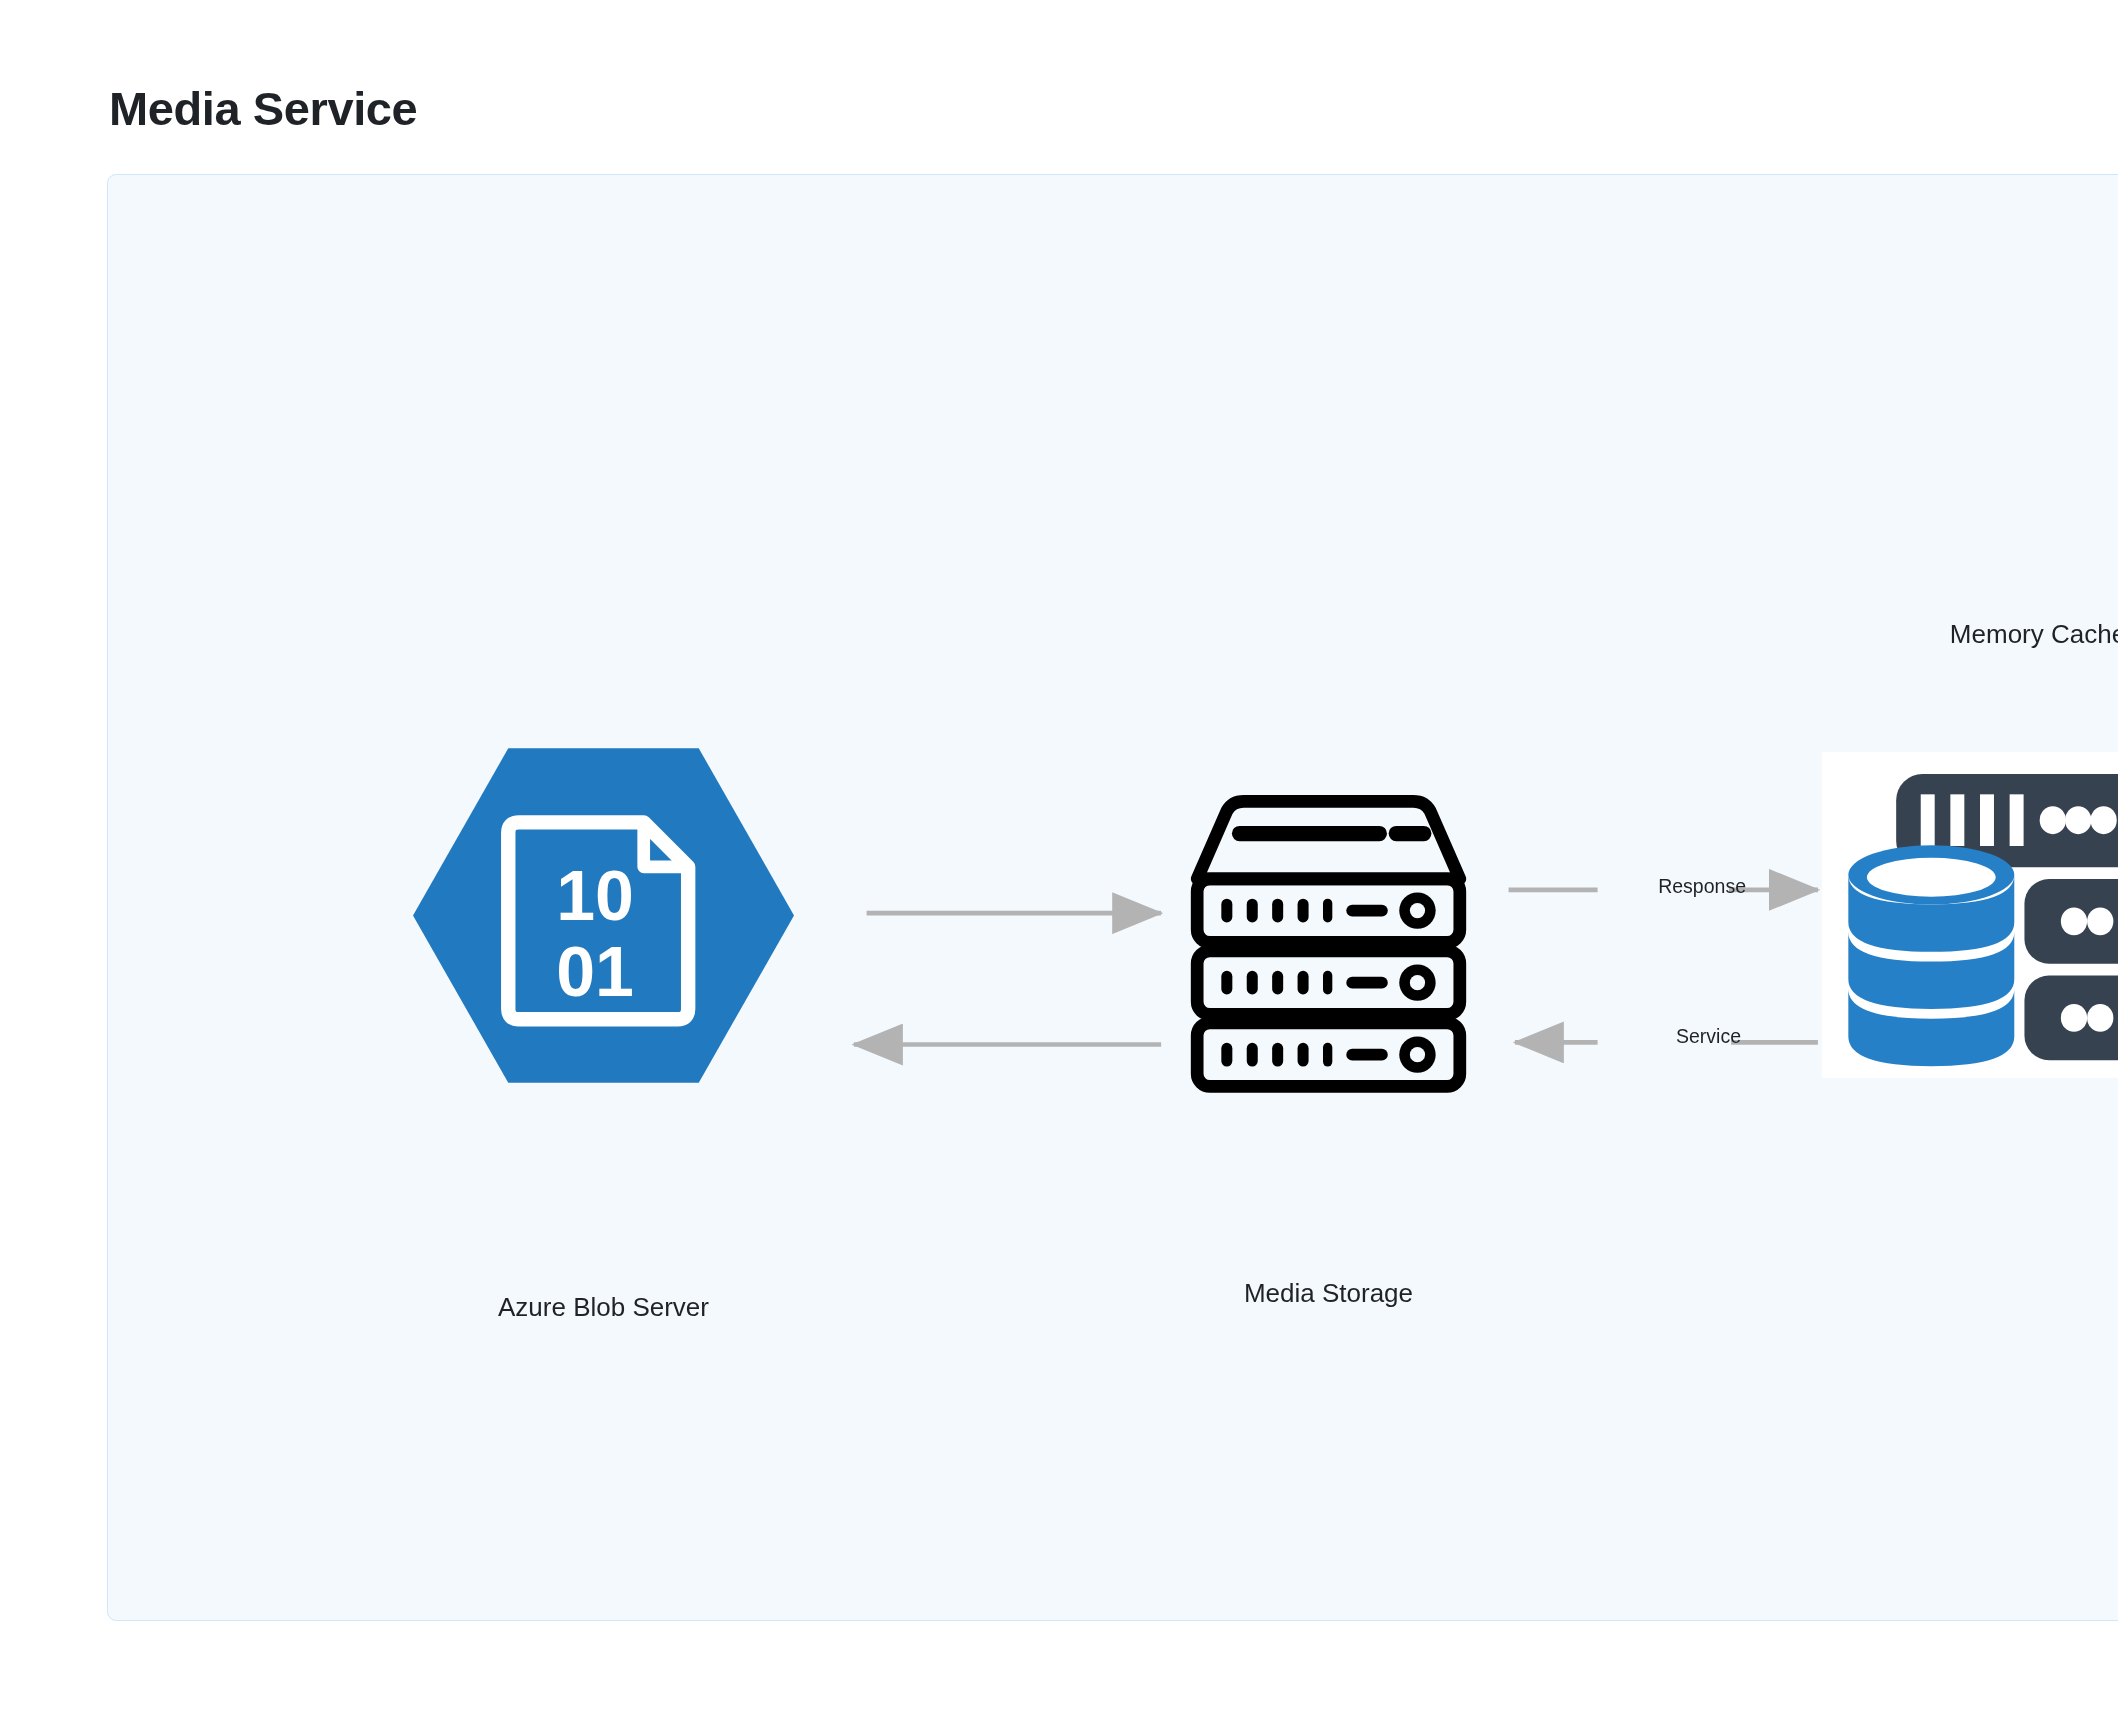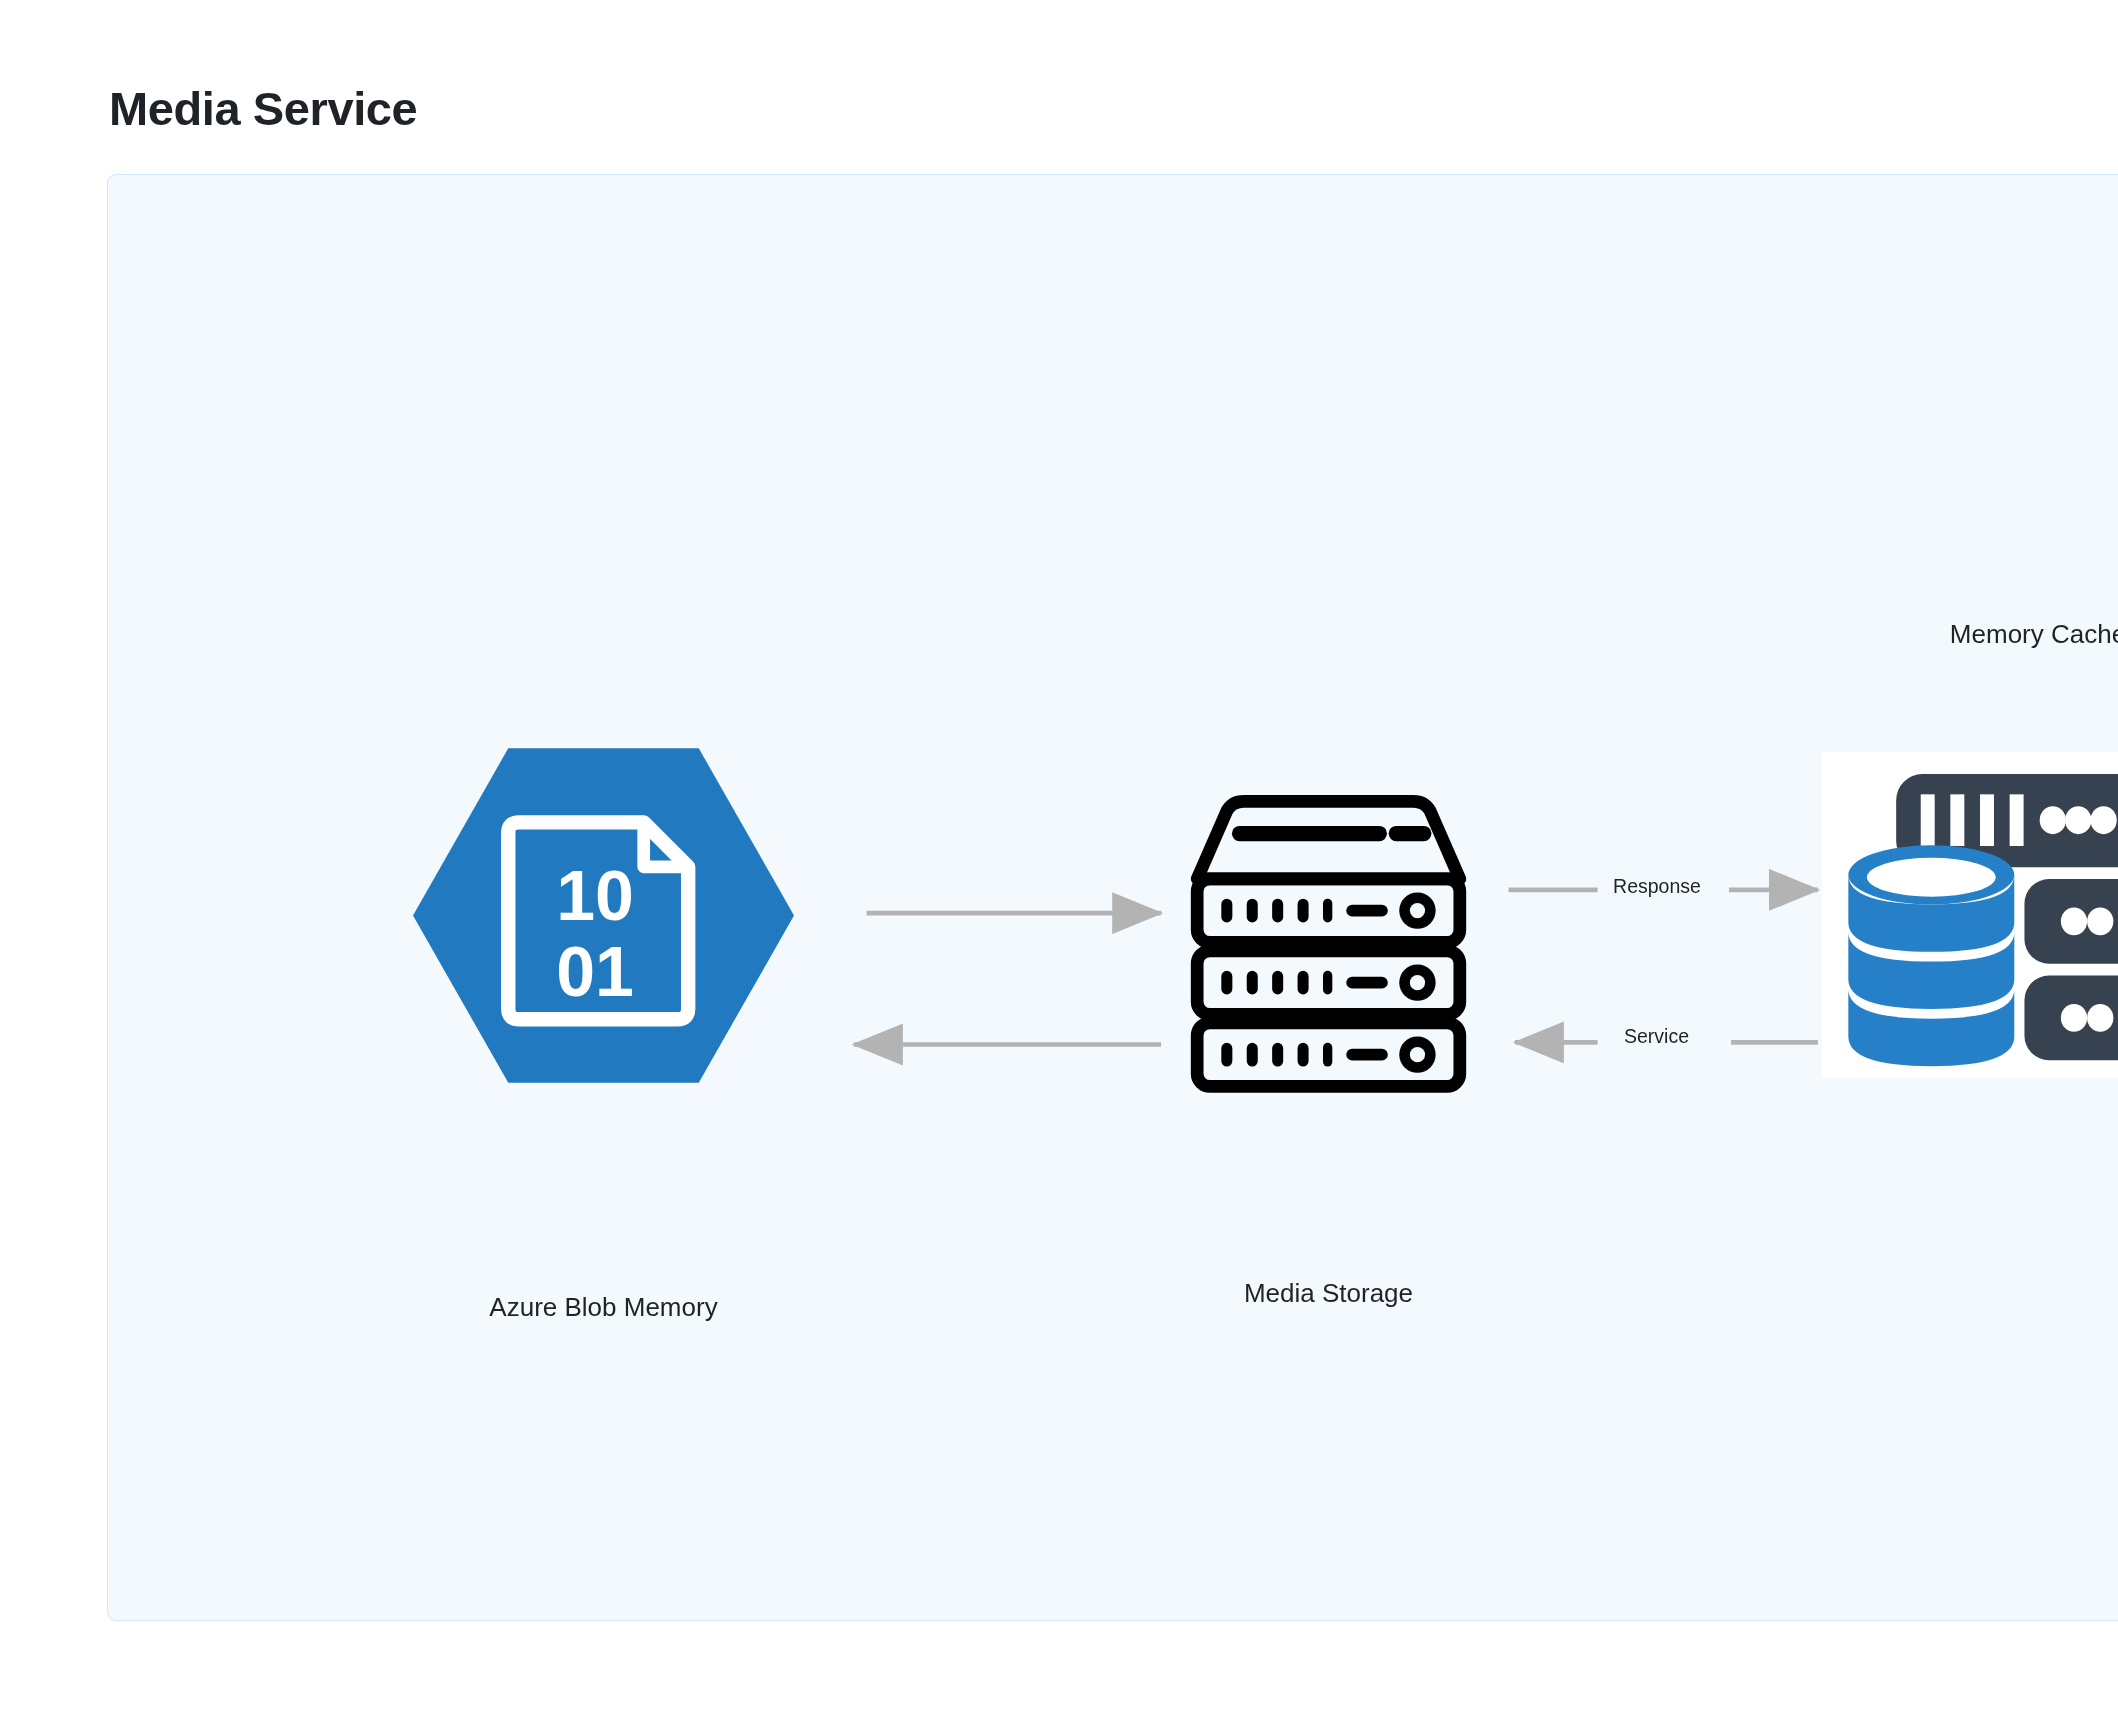--- a/index.html
+++ b/index.html
@@ -101,21 +101,21 @@
     height: 1731px;
     pointer-events: none;
   }
 
   
   .edge-label {
     position: absolute;
     font-size: 19.5px;
     color: #1f2328;
     white-space: nowrap;
-    text-align: center;
+    text-align: right;
   }
   #edge-label-response { left: 1568px; top: 875px; width: 178px; }
   #edge-label-request  { left: 1572px; top: 1025px; width: 169px; }
 </style>
 </head>
 <body>
 
 <div id="page-title">Media Service</div>
 
 <div id="diagram-panel"></div>
@@ -185,21 +185,21 @@
              Q 225,640 225,615
              L 225,200
              Q 225,175 250,175 Z" fill="none" stroke="#ffffff" stroke-width="34" stroke-linejoin="round"></path>
 
     <path d="M 545,175 L 545,280 L 650,280" fill="none" stroke="#ffffff" stroke-width="30" stroke-linejoin="round"></path>
 
     <text x="430" y="405" fill="#ffffff" font-family="'Liberation Sans', sans-serif" font-size="165" font-weight="bold" text-anchor="middle">10</text>
     <text x="430" y="585" fill="#ffffff" font-family="'Liberation Sans', sans-serif" font-size="165" font-weight="bold" text-anchor="middle">01</text>
   </svg>
 </div>
-<div class="node-label" id="label-azure-blob">Azure Blob Memory</div>
+<div class="node-label" id="label-azure-blob">Azure Blob Server</div>
 
 <div class="node" id="node-media-server">
   <svg width="297" height="305" viewBox="0 0 700 720" xmlns="http://www.w3.org/2000/svg">
     <g fill="none" stroke="#000000" stroke-width="30" stroke-linecap="round" stroke-linejoin="round">
 
       <path d="M 40,205 L 110,45 Q 122,22 150,22 L 550,22 Q 578,22 590,45 L 660,205 Z"></path>
 
       <line x1="140" y1="98" x2="470" y2="98" stroke-width="36"></line>
       <line x1="510" y1="98" x2="575" y2="98" stroke-width="36"></line>
 

